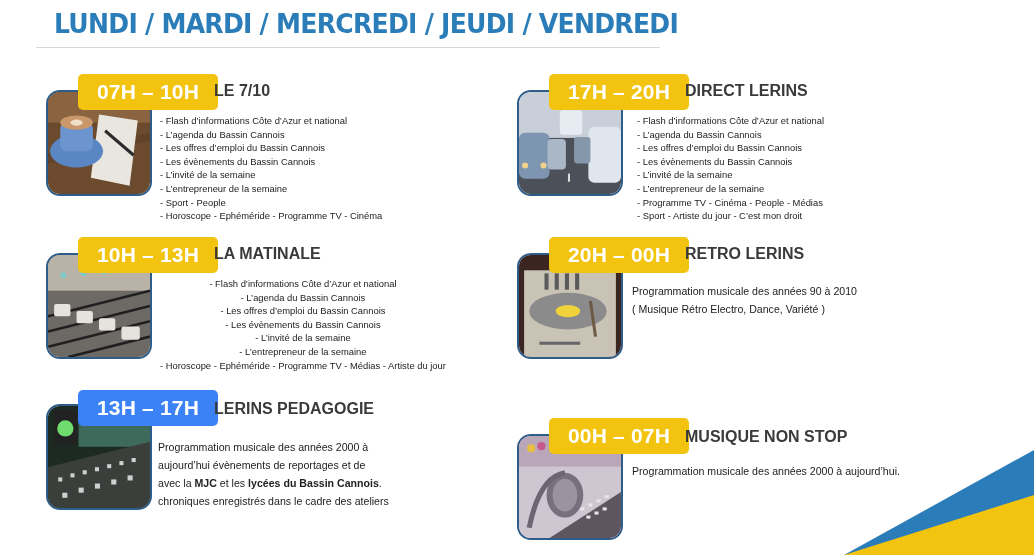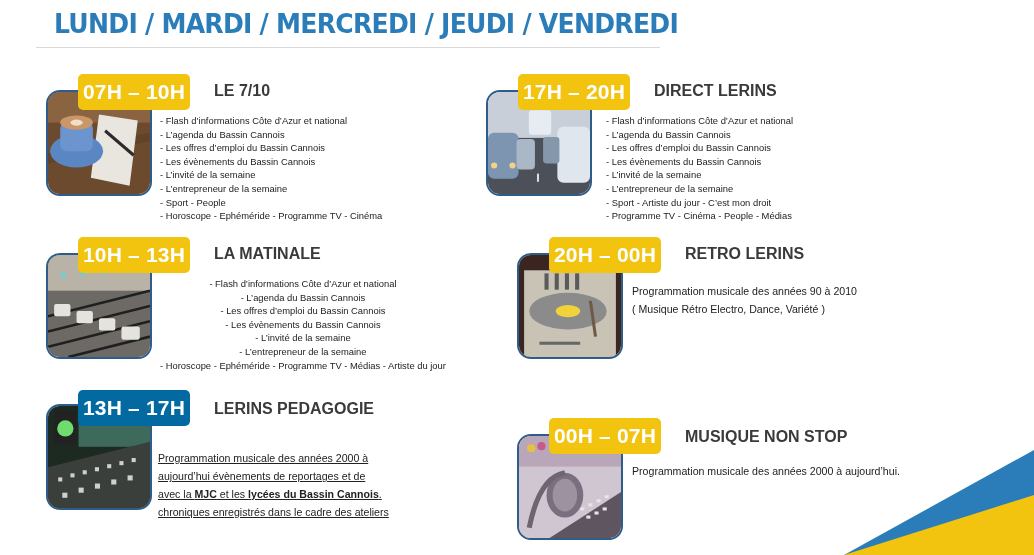--- a/index.html
+++ b/index.html
@@ -17,26 +17,26 @@
     position: absolute; left: 36px; top: 47px; width: 624px; height: 1px; background: #d9d9d9;
   }
 
   .block { position: absolute; width: 470px; height: 130px; }
   .thumb {
     position: absolute; left: 6px; top: 16px; width: 106px; height: 106px;
     border: 2px solid #2f5d8a; border-radius: 14px; overflow: hidden;
   }
   .thumb svg { width: 100%; height: 100%; display: block; }
   .badge {
-    position: absolute; left: 38px; top: 0; width: 112px; height: 36px;
+    position: absolute; left: 38px; top: 0; width: 140px; height: 36px;
     border-radius: 5px; color: #ffffff; font-weight: bold; font-size: 21px;
     display: flex; align-items: center; justify-content: center; letter-spacing: 0.2px;
   }
   .badge.yellow { background: #f2c30f; }
-  .badge.blue { background: #0369a1; }
+  .badge.blue { background: #3b82f6; }
   .show-name {
     position: absolute; left: 174px; top: 8px;
     font-weight: bold; font-size: 16px; color: #3a3a3a; white-space: nowrap;
   }
   .items { position: absolute; left: 120px; top: 40px; list-style: none; }
   .items li { font-size: 9.4px; line-height: 13.6px; color: #222; white-space: nowrap; }
   .desc { position: absolute; left: 118px; font-size: 10.6px; line-height: 18px; color: #222; }
 
   .corner { position: absolute; right: 0; bottom: 0; width: 204px; height: 125px; }
 </style>
@@ -131,29 +131,29 @@
           <rect x="14" y="85" width="5" height="5"></rect>
           <rect x="30" y="80" width="5" height="5"></rect>
           <rect x="46" y="76" width="5" height="5"></rect>
           <rect x="62" y="72" width="5" height="5"></rect>
           <rect x="78" y="68" width="5" height="5"></rect>
         </g>
     </svg>
   </div>
   <div class="badge blue">13H – 17H</div>
   <div class="show-name" style="top:10px;">LERINS PEDAGOGIE</div>
-  <div class="desc" style="top:59px;text-decoration:underline;">
+  <div class="desc" style="top:48px;">
     <div>Programmation musicale des années 2000 à</div>
     <div>aujourd’hui évènements de reportages et de</div>
     <div><span>avec la </span><b>MJC</b><span> et les </span><b>lycées du Bassin Cannois</b><span>.</span></div>
     <div>chroniques enregistrés dans le cadre des ateliers</div>
   </div>
 </div>
 
-<div class="block" style="left:480px; top:74px;text-decoration:underline;">
+<div class="block" style="left:511px; top:74px;text-decoration:underline;">
   <div class="thumb">
     <svg viewBox="0 0 100 100" preserveAspectRatio="none">
       <rect width="100" height="100" fill="#c8cfd8"></rect>
       <rect y="45" width="100" height="55" fill="#4c5058"></rect>
       <rect x="40" y="18" width="22" height="24" rx="3" fill="#e7ecf2"></rect>
       <rect x="0" y="40" width="30" height="45" rx="6" fill="#7d95b0"></rect>
       <rect x="28" y="46" width="18" height="30" rx="4" fill="#a9b7c6"></rect>
       <rect x="68" y="34" width="32" height="55" rx="6" fill="#dfe6ee"></rect>
       <rect x="54" y="44" width="16" height="26" rx="3" fill="#8597ab"></rect>
       <g fill="#f2d18a">
@@ -165,22 +165,22 @@
   </div>
   <div class="badge yellow">17H – 20H</div>
   <div class="show-name">DIRECT LERINS</div>
   <ul class="items" style="left:126px;">
     <li>- Flash d’informations Côte d’Azur et national</li>
     <li>- L’agenda du Bassin Cannois</li>
     <li>- Les offres d’emploi du Bassin Cannois</li>
     <li>- Les évènements du Bassin Cannois</li>
     <li>- L’invité de la semaine</li>
     <li>- L’entrepreneur de la semaine</li>
+    <li>- Programme TV - Cinéma - People - Médias</li>
     <li>- Sport - Artiste du jour - C’est mon droit</li>
-    <li>- Programme TV - Cinéma - People - Médias</li>
   </ul>
 </div>
 
 <div class="block" style="left:511px; top:237px;">
   <div class="thumb">
     <svg viewBox="0 0 100 100" preserveAspectRatio="none">
       <rect width="100" height="100" fill="#3a2520"></rect>
       <rect x="5" y="15" width="90" height="85" fill="#c9c3b6"></rect>
       <g fill="#5a5a5a">
           <rect x="25" y="18" width="4" height="16"></rect>

